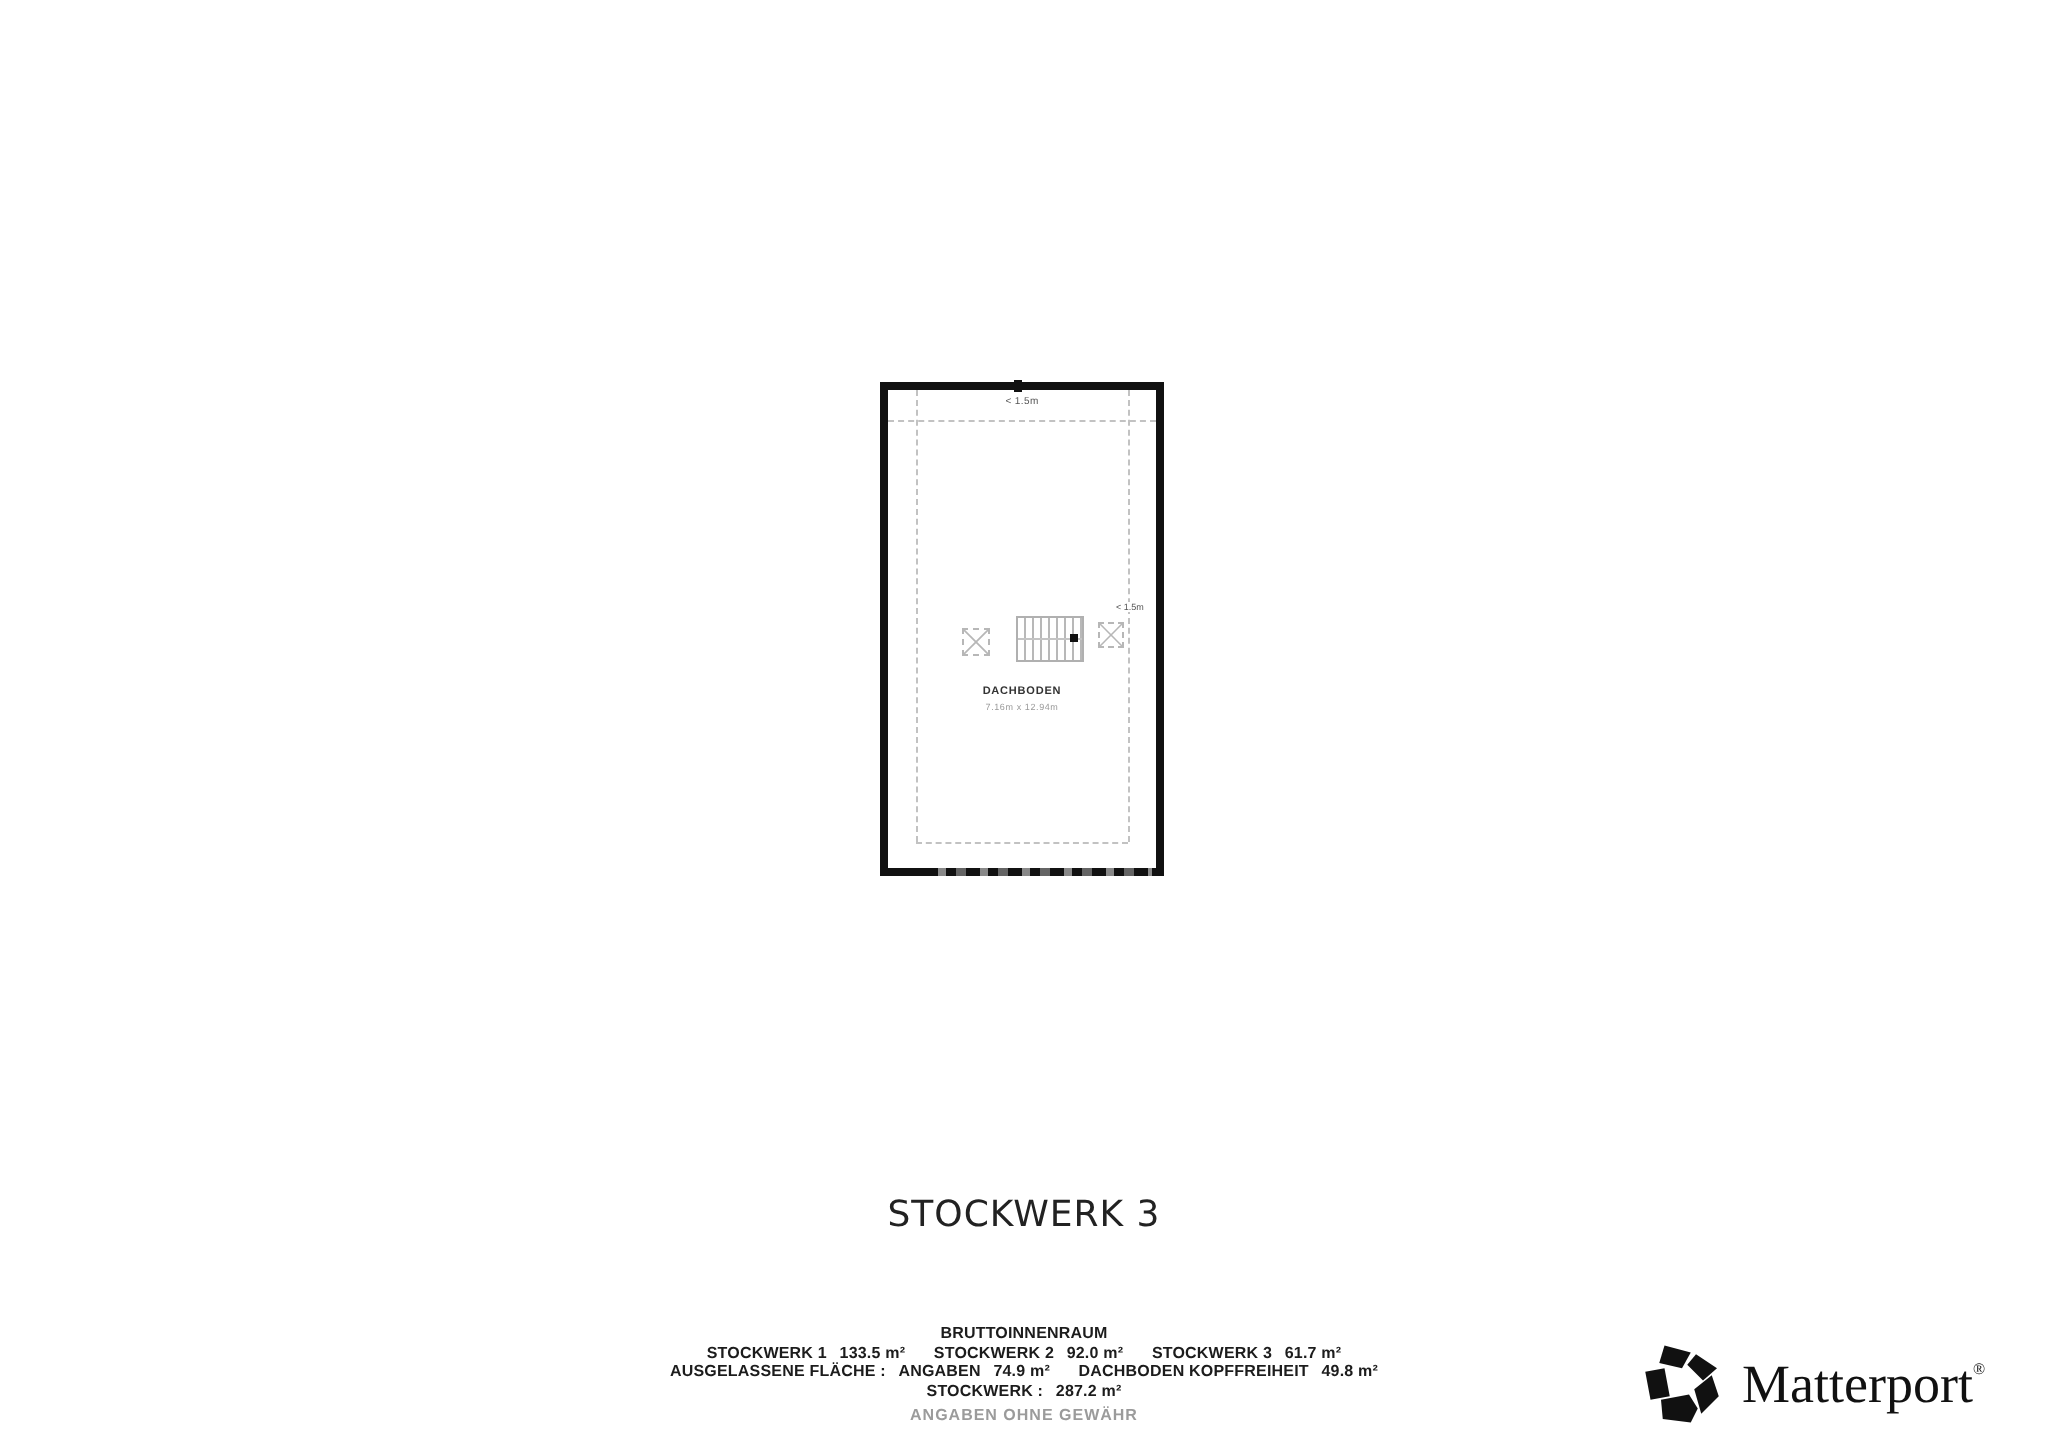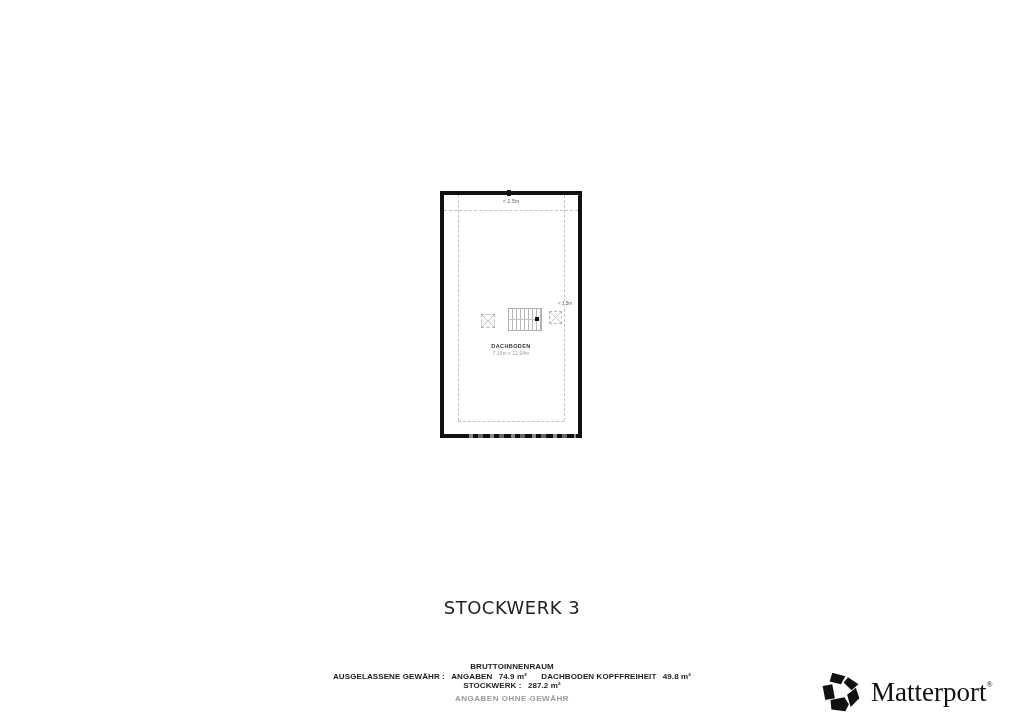--- a/index.html
+++ b/index.html
@@ -149,23 +149,31 @@
 
   <div class="wm-strip"></div>
 </div>
 
 <div class="page-title">STOCKWERK 3</div>
 
 <div class="summary">
 
   <div class="row">BRUTTOINNENRAUM</div>
 
+  <div class="row">
+    <span>STOCKWERK 1</span>
+    <span class="gap-sm">133.5 m²</span>
+    <span class="gap-lg">STOCKWERK 2</span>
+    <span class="gap-sm">92.0 m²</span>
+    <span class="gap-lg">STOCKWERK 3</span>
+    <span class="gap-sm">61.7 m²</span>
+  </div>
 
   <div class="row">
-    <span>AUSGELASSENE GEWÄHR :</span>
+    <span>AUSGELASSENE FLÄCHE :</span>
     <span class="gap-sm">ANGABEN</span>
     <span class="gap-sm">74.9 m²</span>
     <span class="gap-lg">DACHBODEN KOPFFREIHEIT</span>
     <span class="gap-sm">49.8 m²</span>
   </div>
 
   <div class="row">
     <span>STOCKWERK :</span>
     <span class="gap-sm">287.2 m²</span>
   </div>

